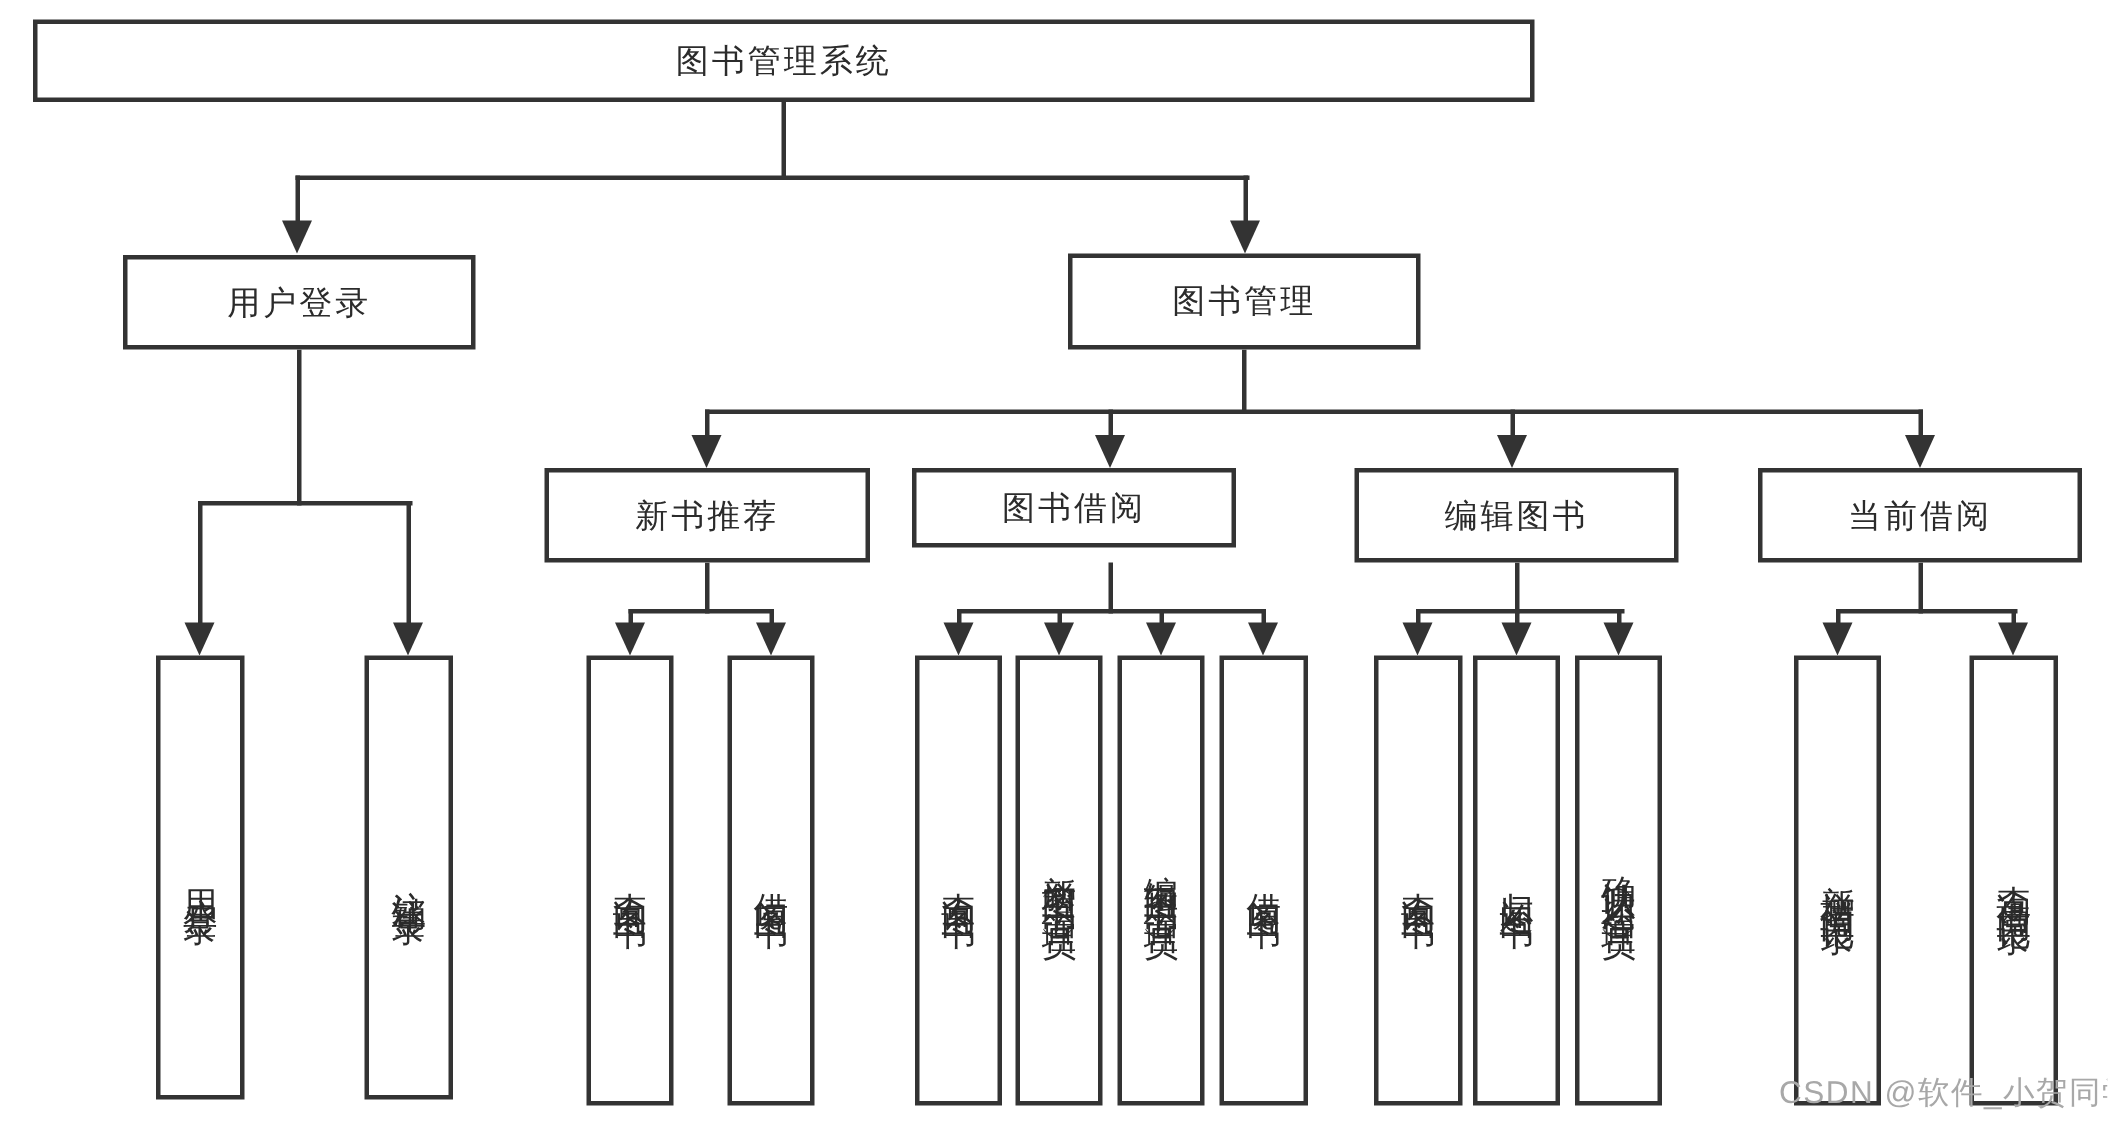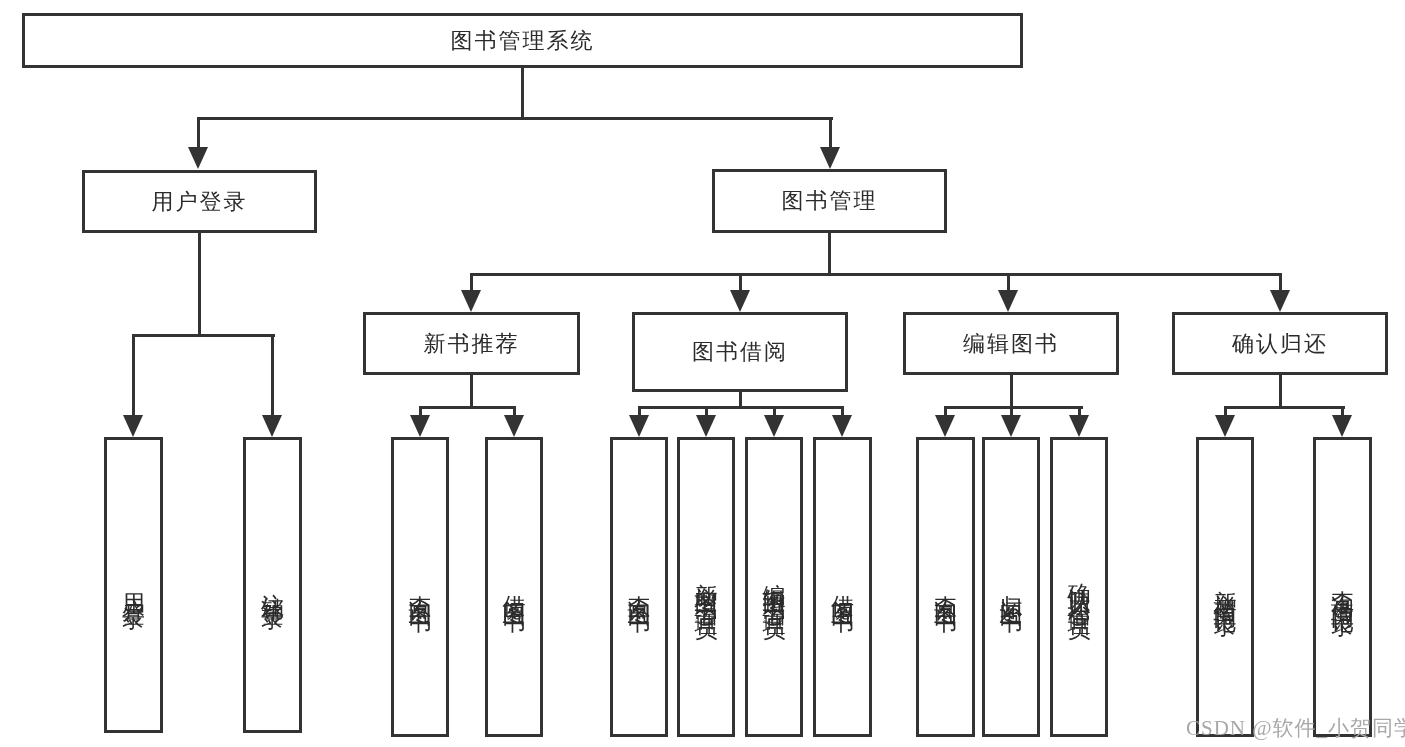--- a/index.html
+++ b/index.html
@@ -4,21 +4,21 @@
 <style>
   :root{
     --line:#333333;
     --text:#2b2b2b;
     --bg:#ffffff;
     --wm:#a8a8a8;
   }
   html,body{margin:0;padding:0;background:#fff;}
   .canvas{
     position:relative;width:1405px;height:747px;background:var(--bg);
-    font-family:Liberation Serif, serif;overflow:hidden;
+    font-family:Liberation Sans, sans-serif;overflow:hidden;
   }
   .node{
     position:absolute;box-sizing:border-box;border:3px solid var(--line);
     background:#fff;display:flex;align-items:center;justify-content:center;
     color:var(--text);
   }
   .hlabel{font-size:22px;letter-spacing:2px;white-space:nowrap;}
   .vlabel{
     writing-mode:vertical-rl;text-orientation:mixed;
     font-size:23px;letter-spacing:5px;line-height:1;white-space:nowrap;
@@ -105,28 +105,28 @@
   <div class="node" style="left:82px;top:170px;width:235px;height:63px">
     <span class="hlabel">用户登录</span>
   </div>
   <div class="node" style="left:363px;top:312px;width:217px;height:63px">
     <span class="hlabel">新书推荐</span>
   </div>
 
   <div class="node" style="left:712px;top:169px;width:235px;height:64px">
     <span class="hlabel">图书管理</span>
   </div>
-  <div class="node" style="left:632px;top:312px;width:216px;height:80px">
+  <div class="node" style="left:608px;top:312px;width:216px;height:53px">
     <span class="hlabel">图书借阅</span>
   </div>
   <div class="node" style="left:903px;top:312px;width:216px;height:63px">
     <span class="hlabel">编辑图书</span>
   </div>
   <div class="node" style="left:1172px;top:312px;width:216px;height:63px">
-    <span class="hlabel">确认归还</span>
+    <span class="hlabel">当前借阅</span>
   </div>
 
   <div class="node" style="left:104px;top:437px;width:59px;height:296px">
     <span class="vlabel">用户登录</span>
   </div>
   <div class="node" style="left:243px;top:437px;width:59px;height:296px">
     <span class="vlabel">注销登录</span>
   </div>
 
   <div class="node" style="left:391px;top:437px;width:58px;height:300px">

